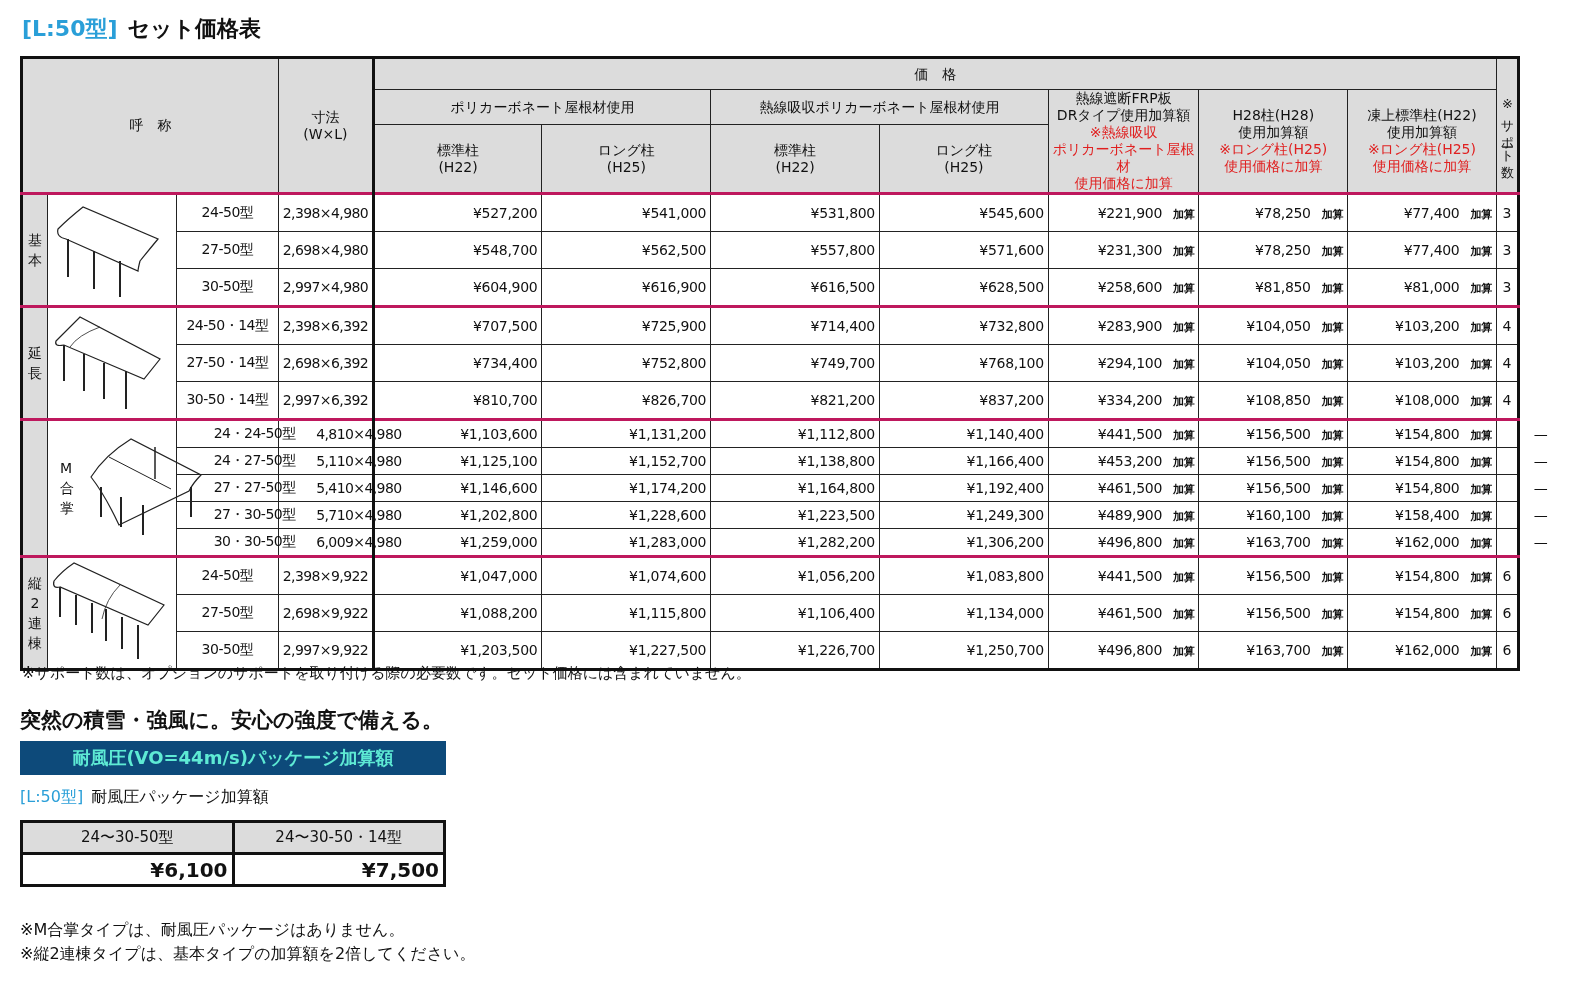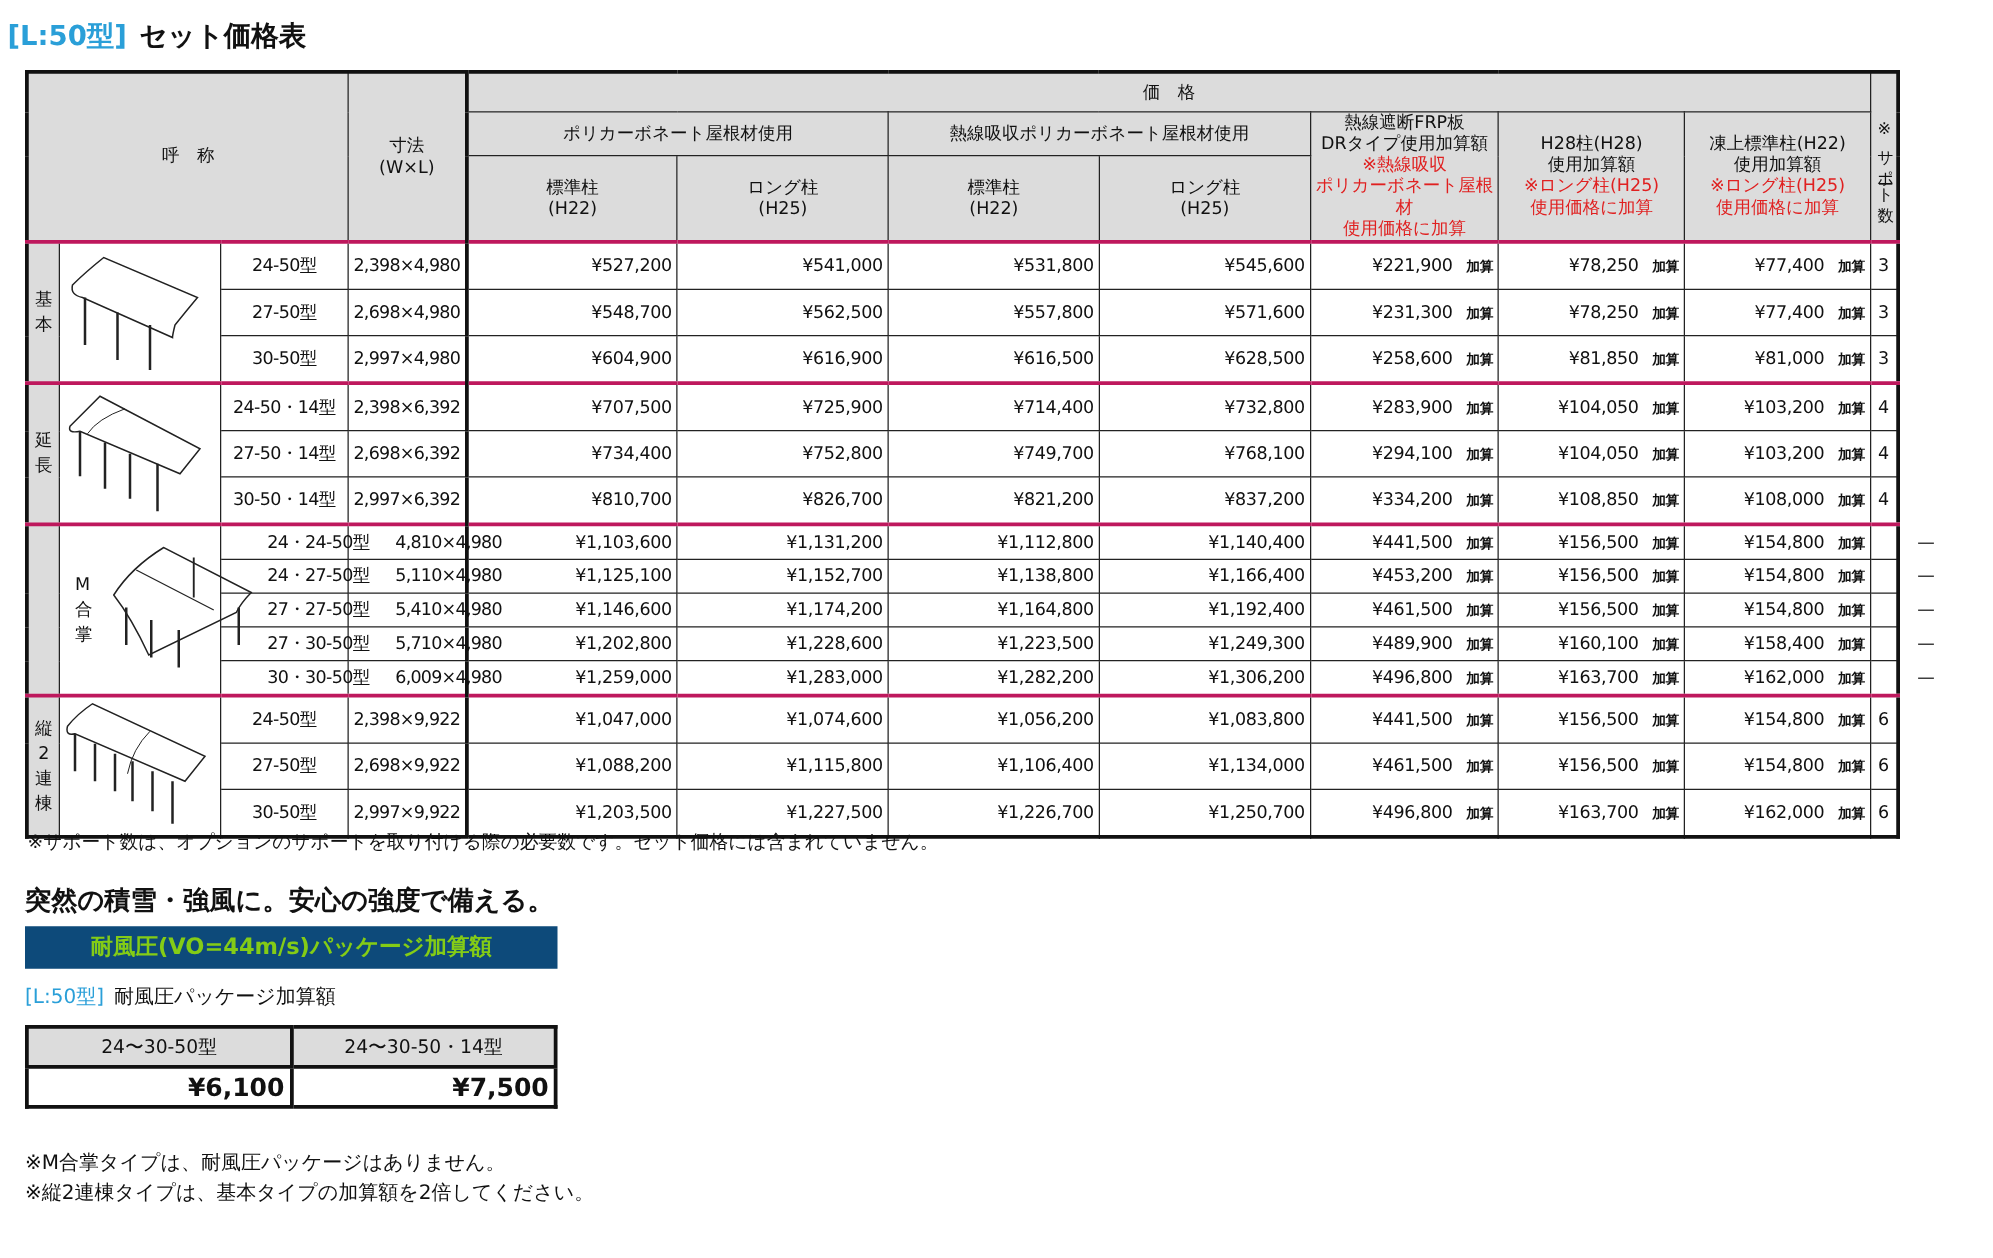--- a/index.html
+++ b/index.html
@@ -1,18 +1,18 @@
 <!DOCTYPE html>
 <html><head>
 <meta charset="utf-8">
 <style>
   html, body { margin:0; padding:0; background:#ffffff; }
   body { width:1594px; height:1006px; position:relative; overflow:hidden;
          font-family:"DejaVu Sans", "Liberation Sans", sans-serif; color:#111; }
-  .title { position:absolute; left:6px; top:14px; font-size:22px; font-weight:bold; white-space:nowrap; }
+  .title { position:absolute; left:22px; top:14px; font-size:22px; font-weight:bold; white-space:nowrap; }
   .title .tag { color:#2a9fd8; margin-right:10px; }
   .title .main { color:#111; }
 
   table.price { position:absolute; left:20px; top:56px; width:1500px; border-collapse:collapse;
                 border:3px solid #111; table-layout:fixed; }
   table.price td, table.price th { border:1px solid #222; padding:0; font-weight:normal; }
   table.price thead th { background:#dcdcdc; font-size:14px; line-height:17px; text-align:center; vertical-align:middle; }
   .red { color:#e02020; }
   table.price tbody td { height:36px; font-size:14px; }
   table.price tbody tr.m td { height:26px;padding-left:37px; }
@@ -22,21 +22,21 @@
   .name { text-align:center; font-size:15px; white-space:nowrap; letter-spacing:-0.5px; }
   .dim { text-align:center; font-size:13px; white-space:nowrap; letter-spacing:-0.6px; }
   .pr { text-align:right; font-weight:bold; font-size:19px; padding-right:4px !important; white-space:nowrap; letter-spacing:-0.3px; }
   .pr .add { font-size:11px; font-weight:bold; margin-left:11px; }
   .sup { text-align:center; font-size:15px; }
   tbody.sec tr:first-child td { border-top:3px solid #be185d; }
   .vcol-r { border-left:3px solid #111 !important;margin-top:44px; }
 
   .note1 { position:absolute; left:22px; top:664px; font-size:15px; white-space:nowrap; }
   .head2 { position:absolute; left:20px; top:706px; font-size:21px; font-weight:bold; white-space:nowrap; }
-  .band { position:absolute; left:20px; top:741px; width:426px; height:34px; background:#0d4a7a; color:#84cc16;
+  .band { position:absolute; left:20px; top:741px; width:426px; height:34px; background:#0d4a7a; color:#5eead4;
           font-size:18px; font-weight:bold; line-height:34px; text-align:center; white-space:nowrap; }
   .sub2 { position:absolute; left:20px; top:787px; font-size:16px; white-space:nowrap; }
   .sub2 .tag { color:#2a9fd8; margin-right:8px; }
   table.wind { position:absolute; left:20px; top:820px; width:426px; border-collapse:collapse; border:3px solid #111; table-layout:fixed; }
   table.wind td { border:1px solid #222; text-align:center; font-size:15px; height:27px; background:#dcdcdc; }
   table.wind td.mid { border-right:3px solid #111; }
   table.wind tr.val td { background:#fff; text-align:right; font-weight:bold; font-size:20px; padding-right:4px; border-top:3px solid #111;margin-top:37px; }
   .note2 { position:absolute; left:20px; top:918px; font-size:16px; line-height:24px; white-space:nowrap; }
 </style>
 </head>

